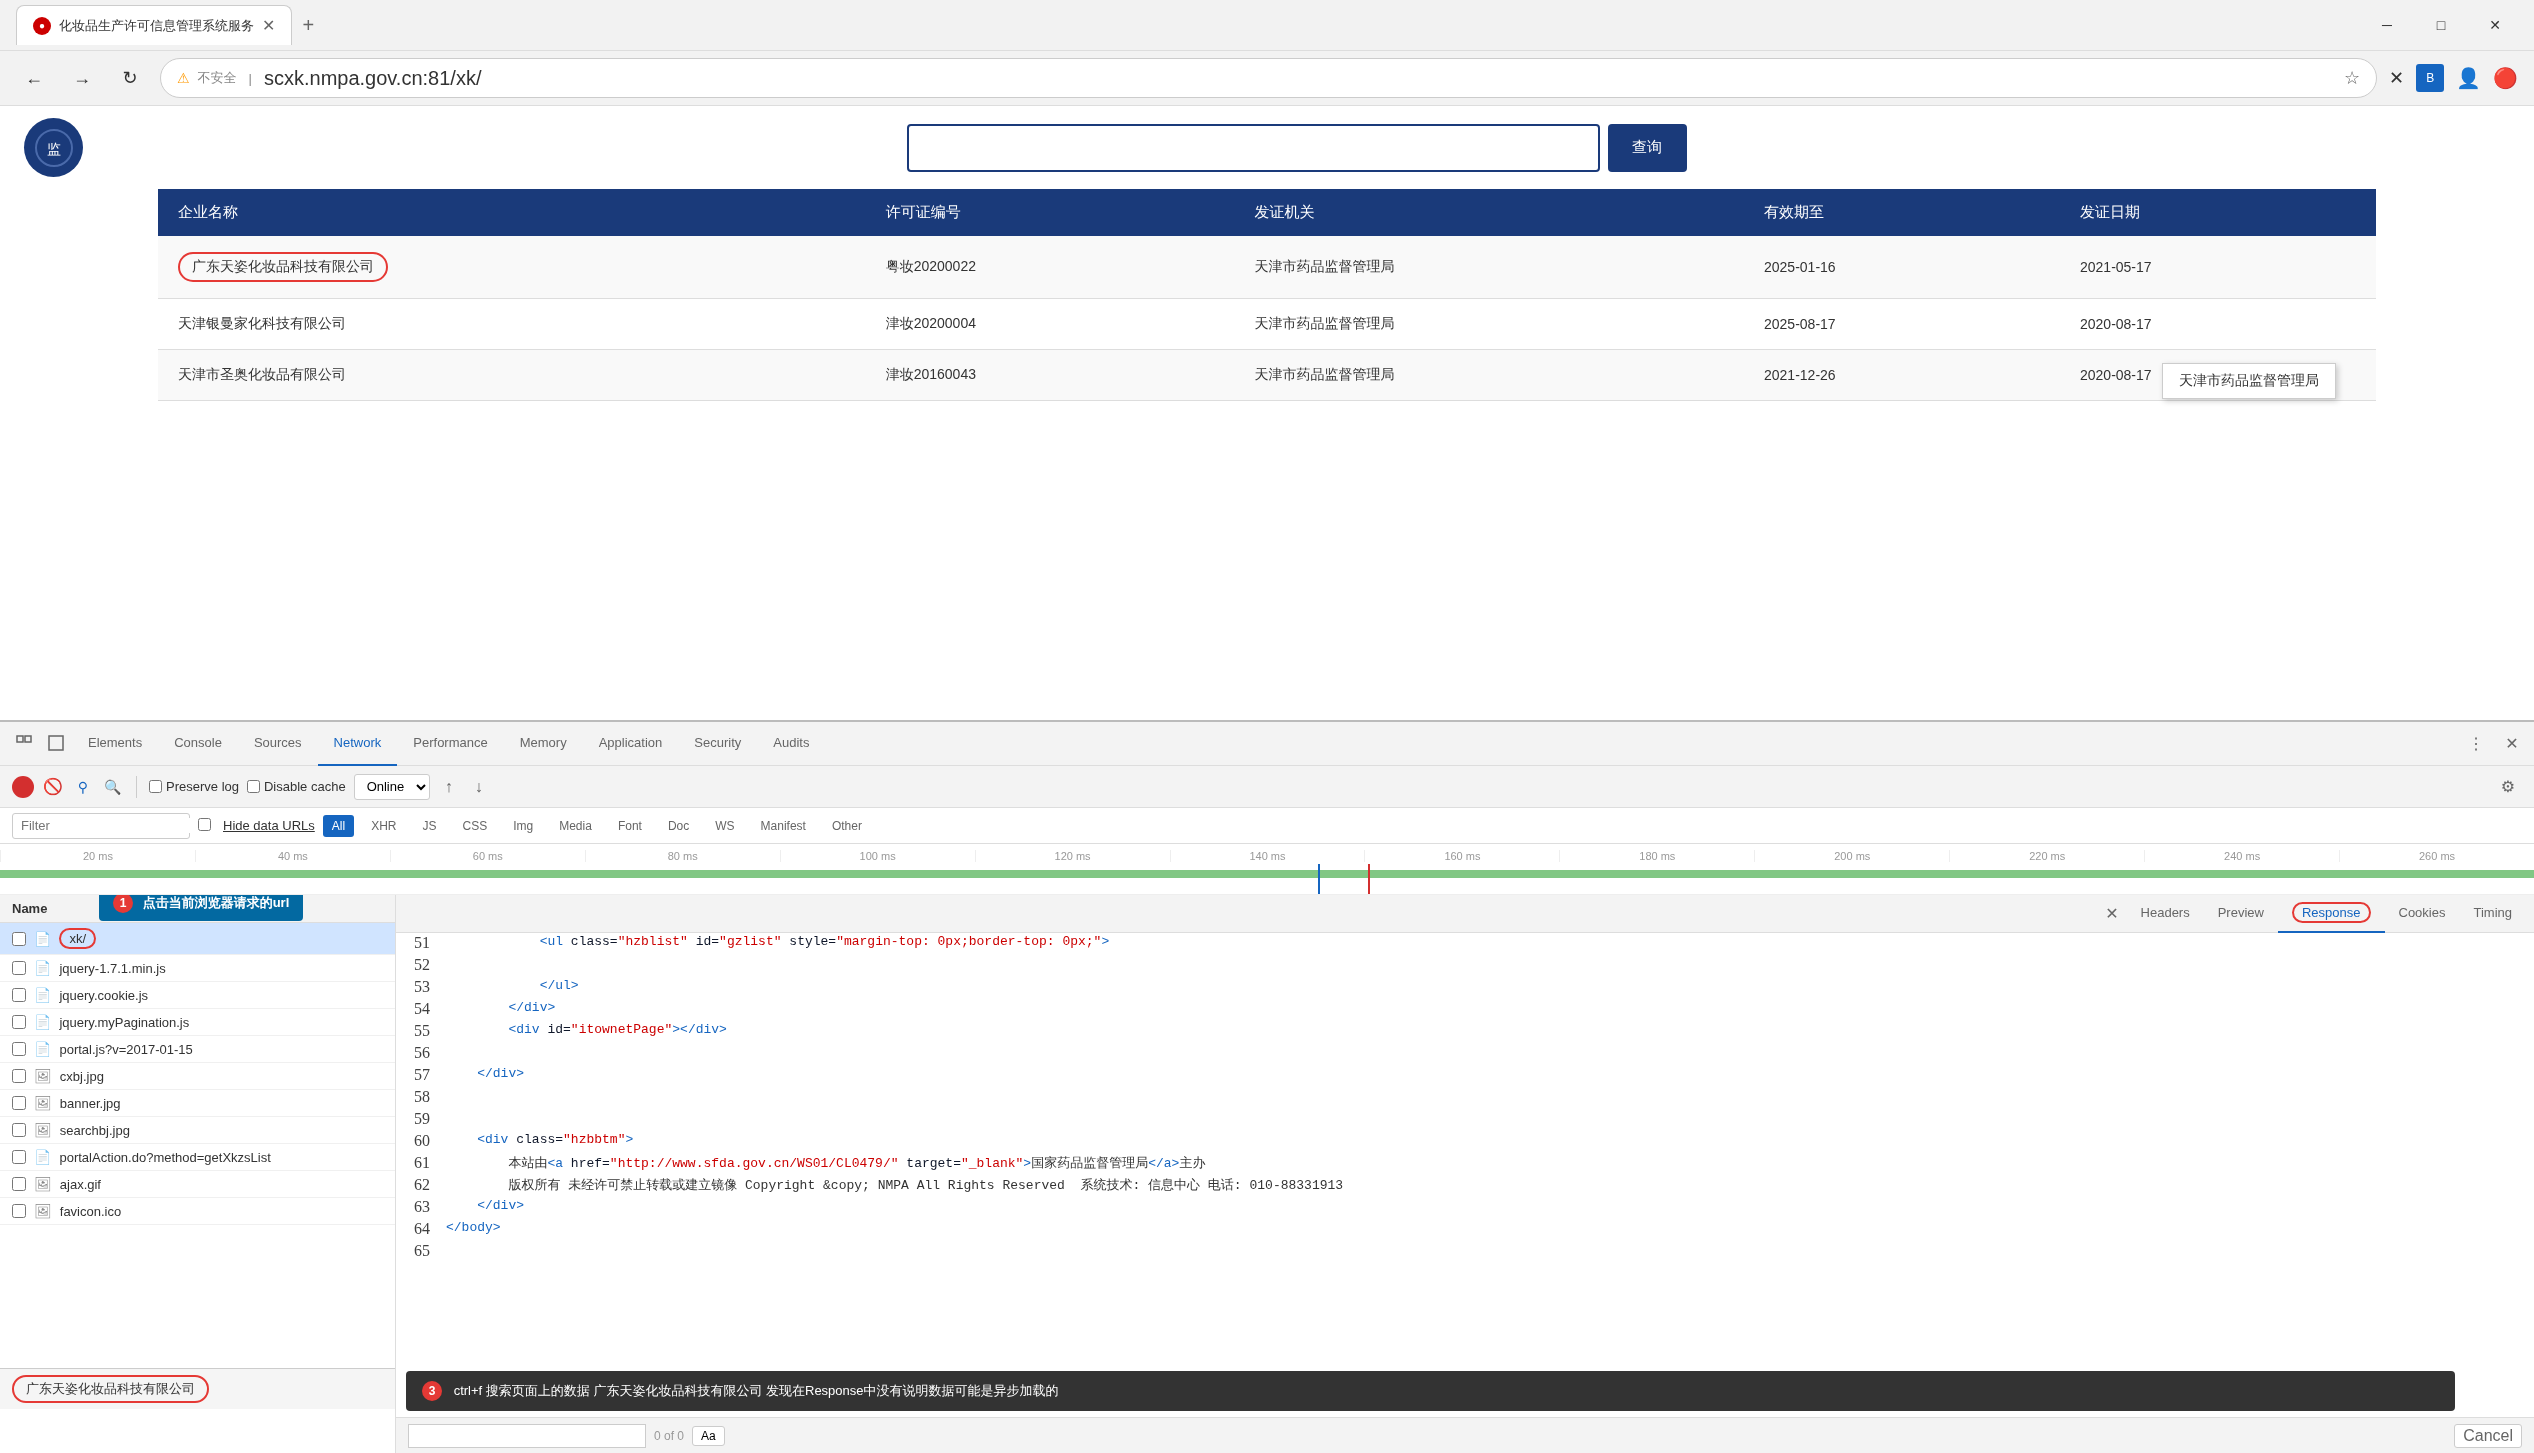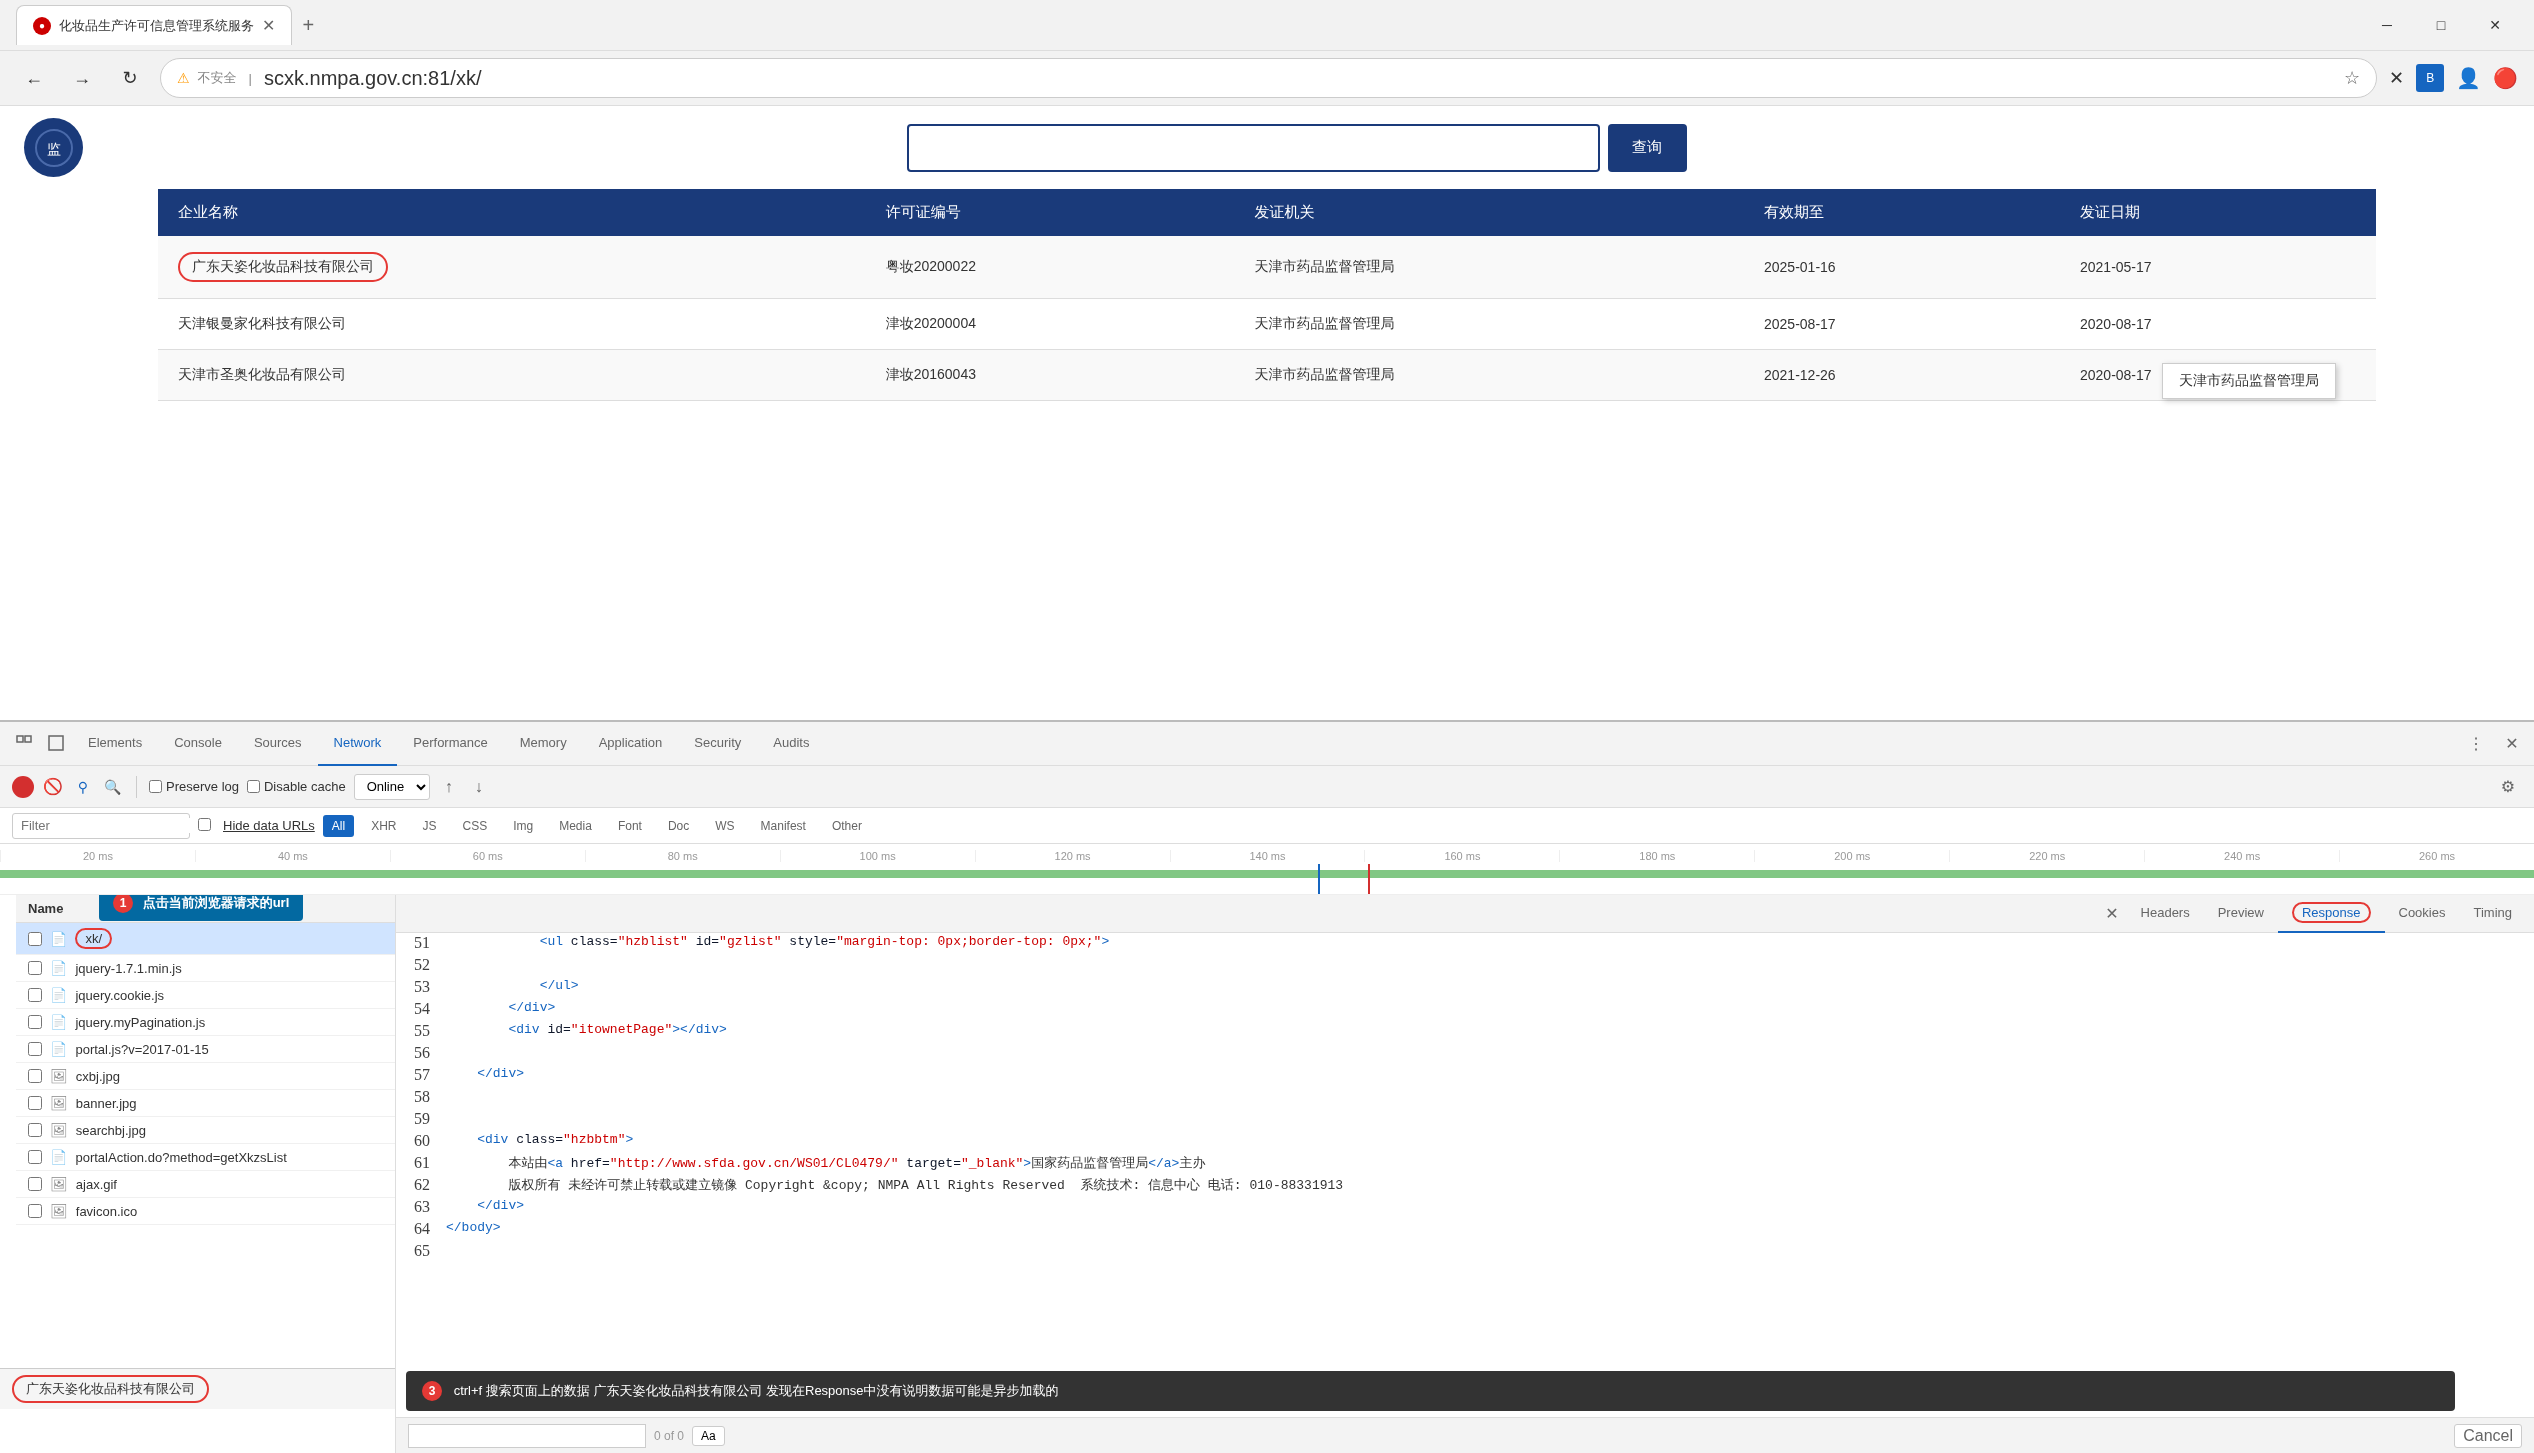--- a/index.html
+++ b/index.html
@@ -370,21 +370,20 @@
       flex: 1;
       overflow: hidden;
     }
 
     
     .dt-left {
       width: 396px;
       border-right: 1px solid #ddd;
       overflow-y: auto;
       background: #fff;
-      padding-left: 16px;
     }
     .dt-file-header {
       display: flex;
       align-items: center;
       padding: 6px 12px;
       font-size: 13px;
       font-weight: bold;
       color: #333;
       background: #f3f3f3;
       border-bottom: 1px solid #ddd;

